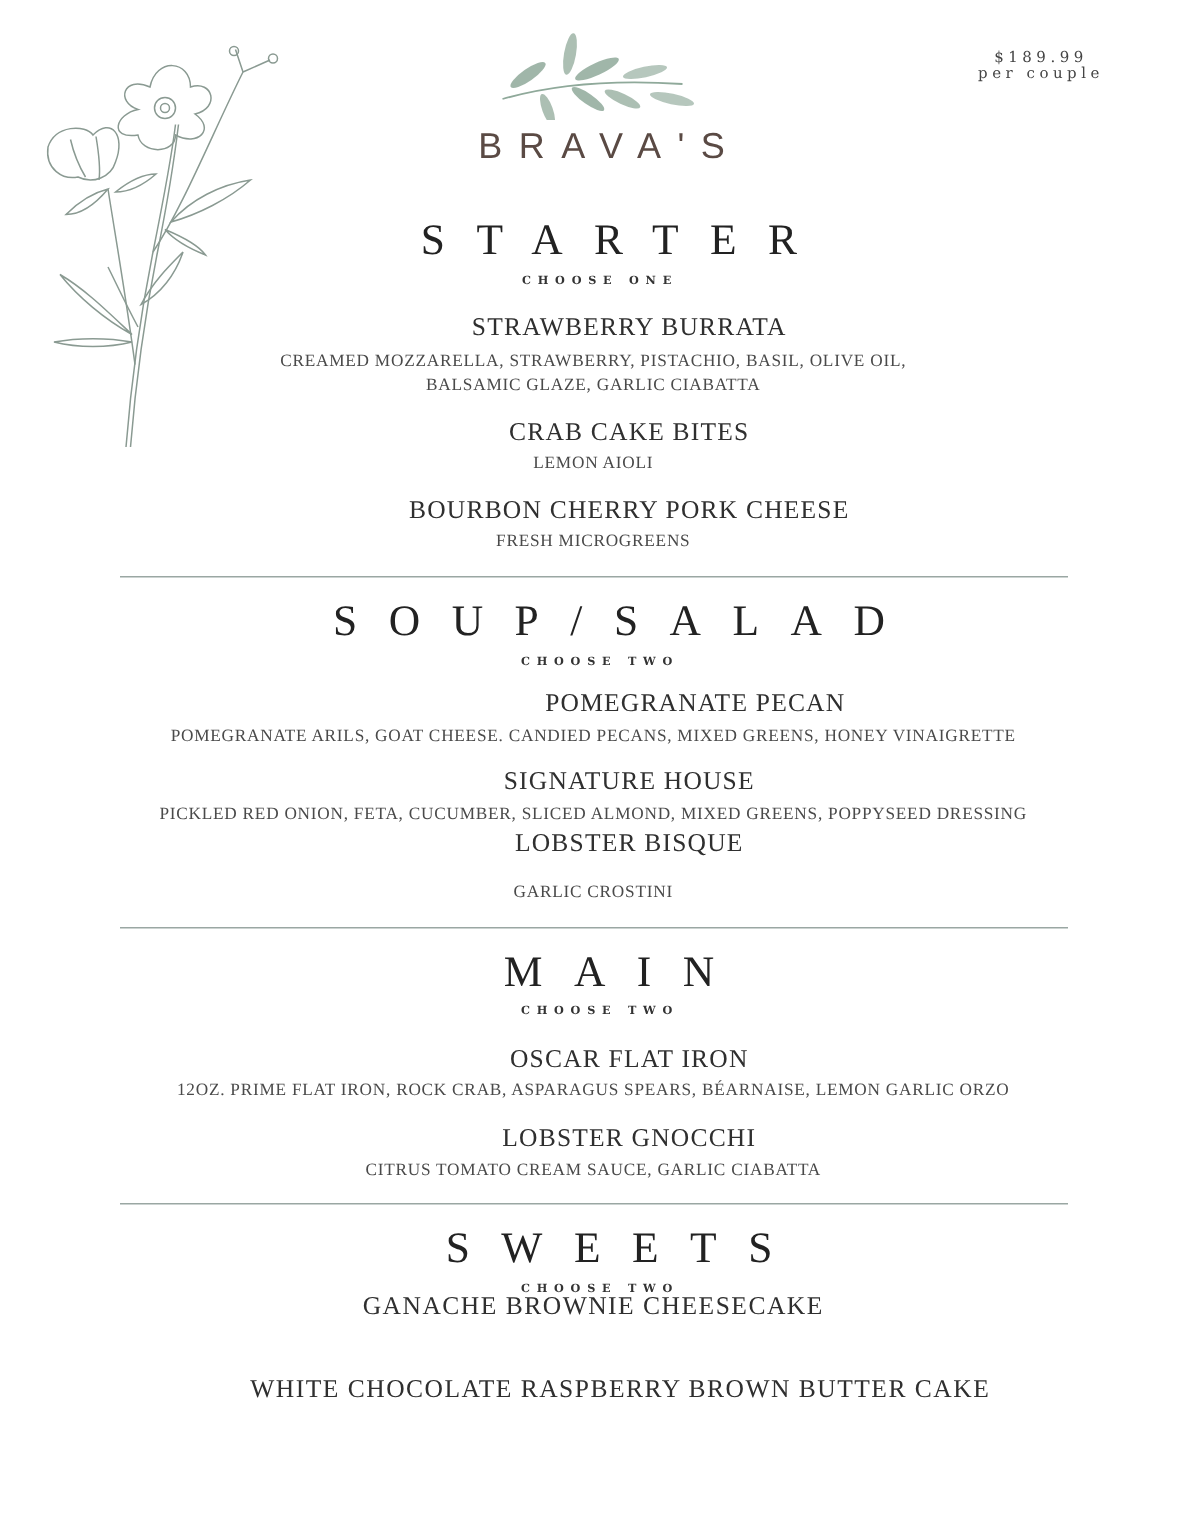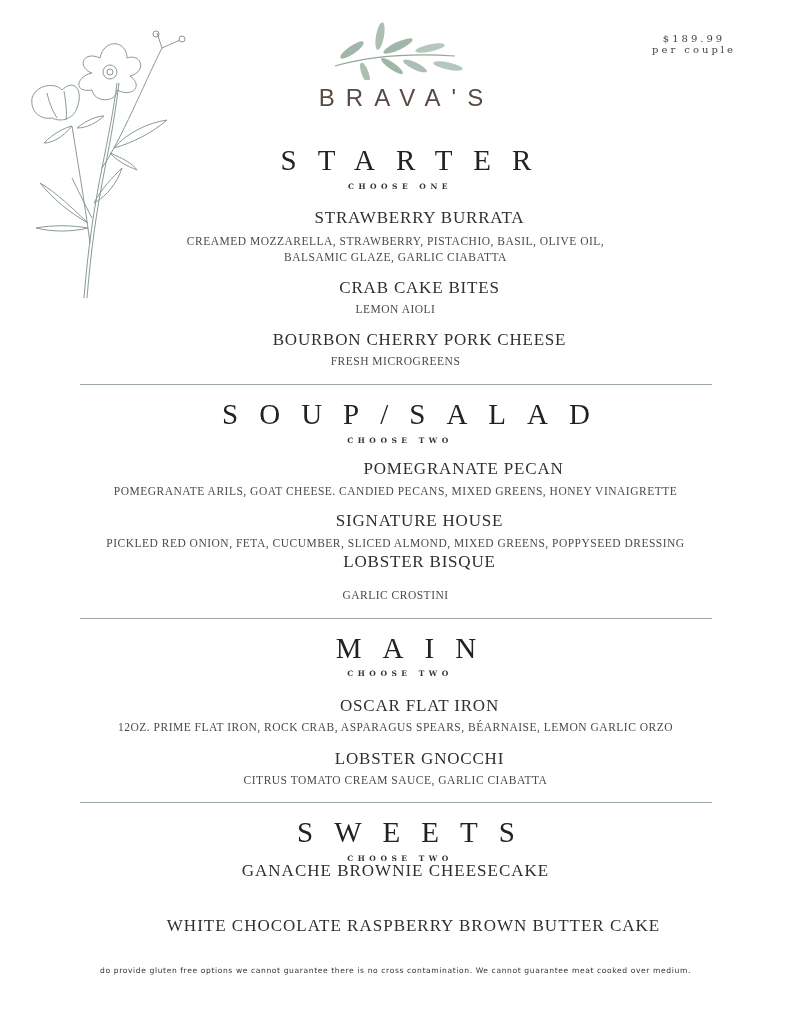--- a/index.html
+++ b/index.html
@@ -116,14 +116,13 @@
 
 <div class="abs divider" style="top:802px;"></div>
 
 <div class="abs center sec-title" style="top:816px;">SWEETS</div>
 <div class="abs center choose" style="top:854px;">CHOOSE TWO</div>
 
 <div class="abs center sweet-name" style="top:861px;">GANACHE BROWNIE CHEESECAKE</div>
 <div class="abs center sweet-name" style="top:916px;padding-left:18px;">WHITE CHOCOLATE RASPBERRY BROWN BUTTER CAKE</div>
 
 <div class="abs center disclaimer">
-  <div>do provide gluten free options we cannot guarantee there is no cross contamination. We cannot guarantee meat cooked over medium.</div>
 </div>
 
 </body></html>

